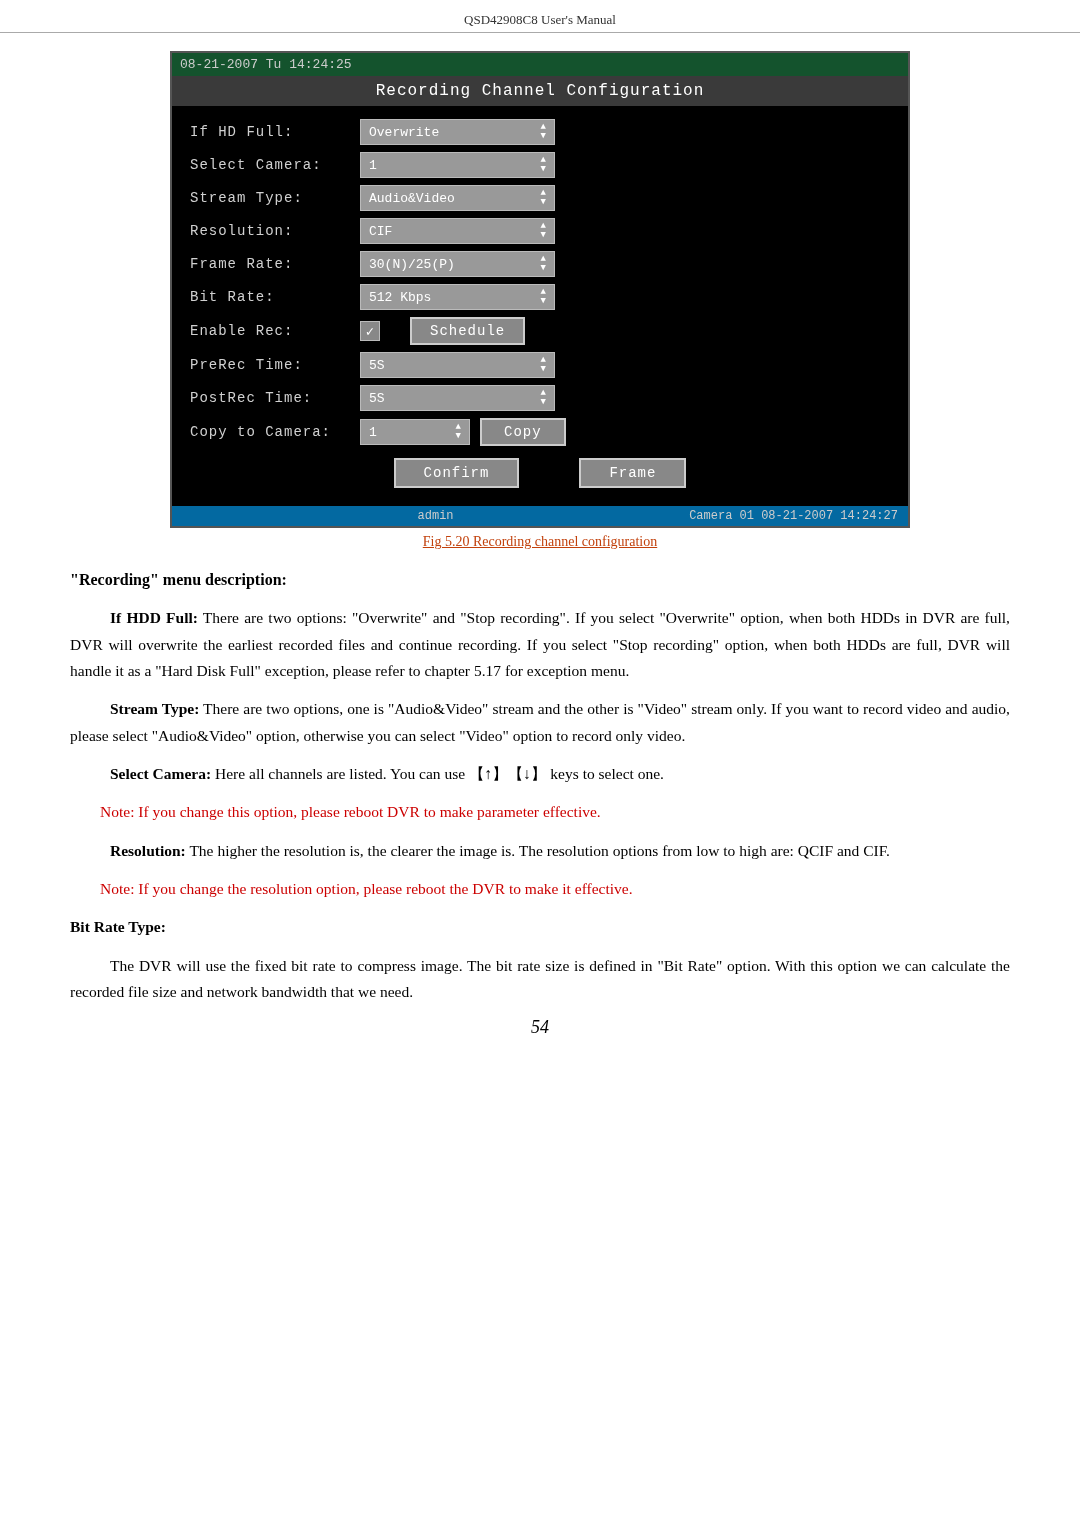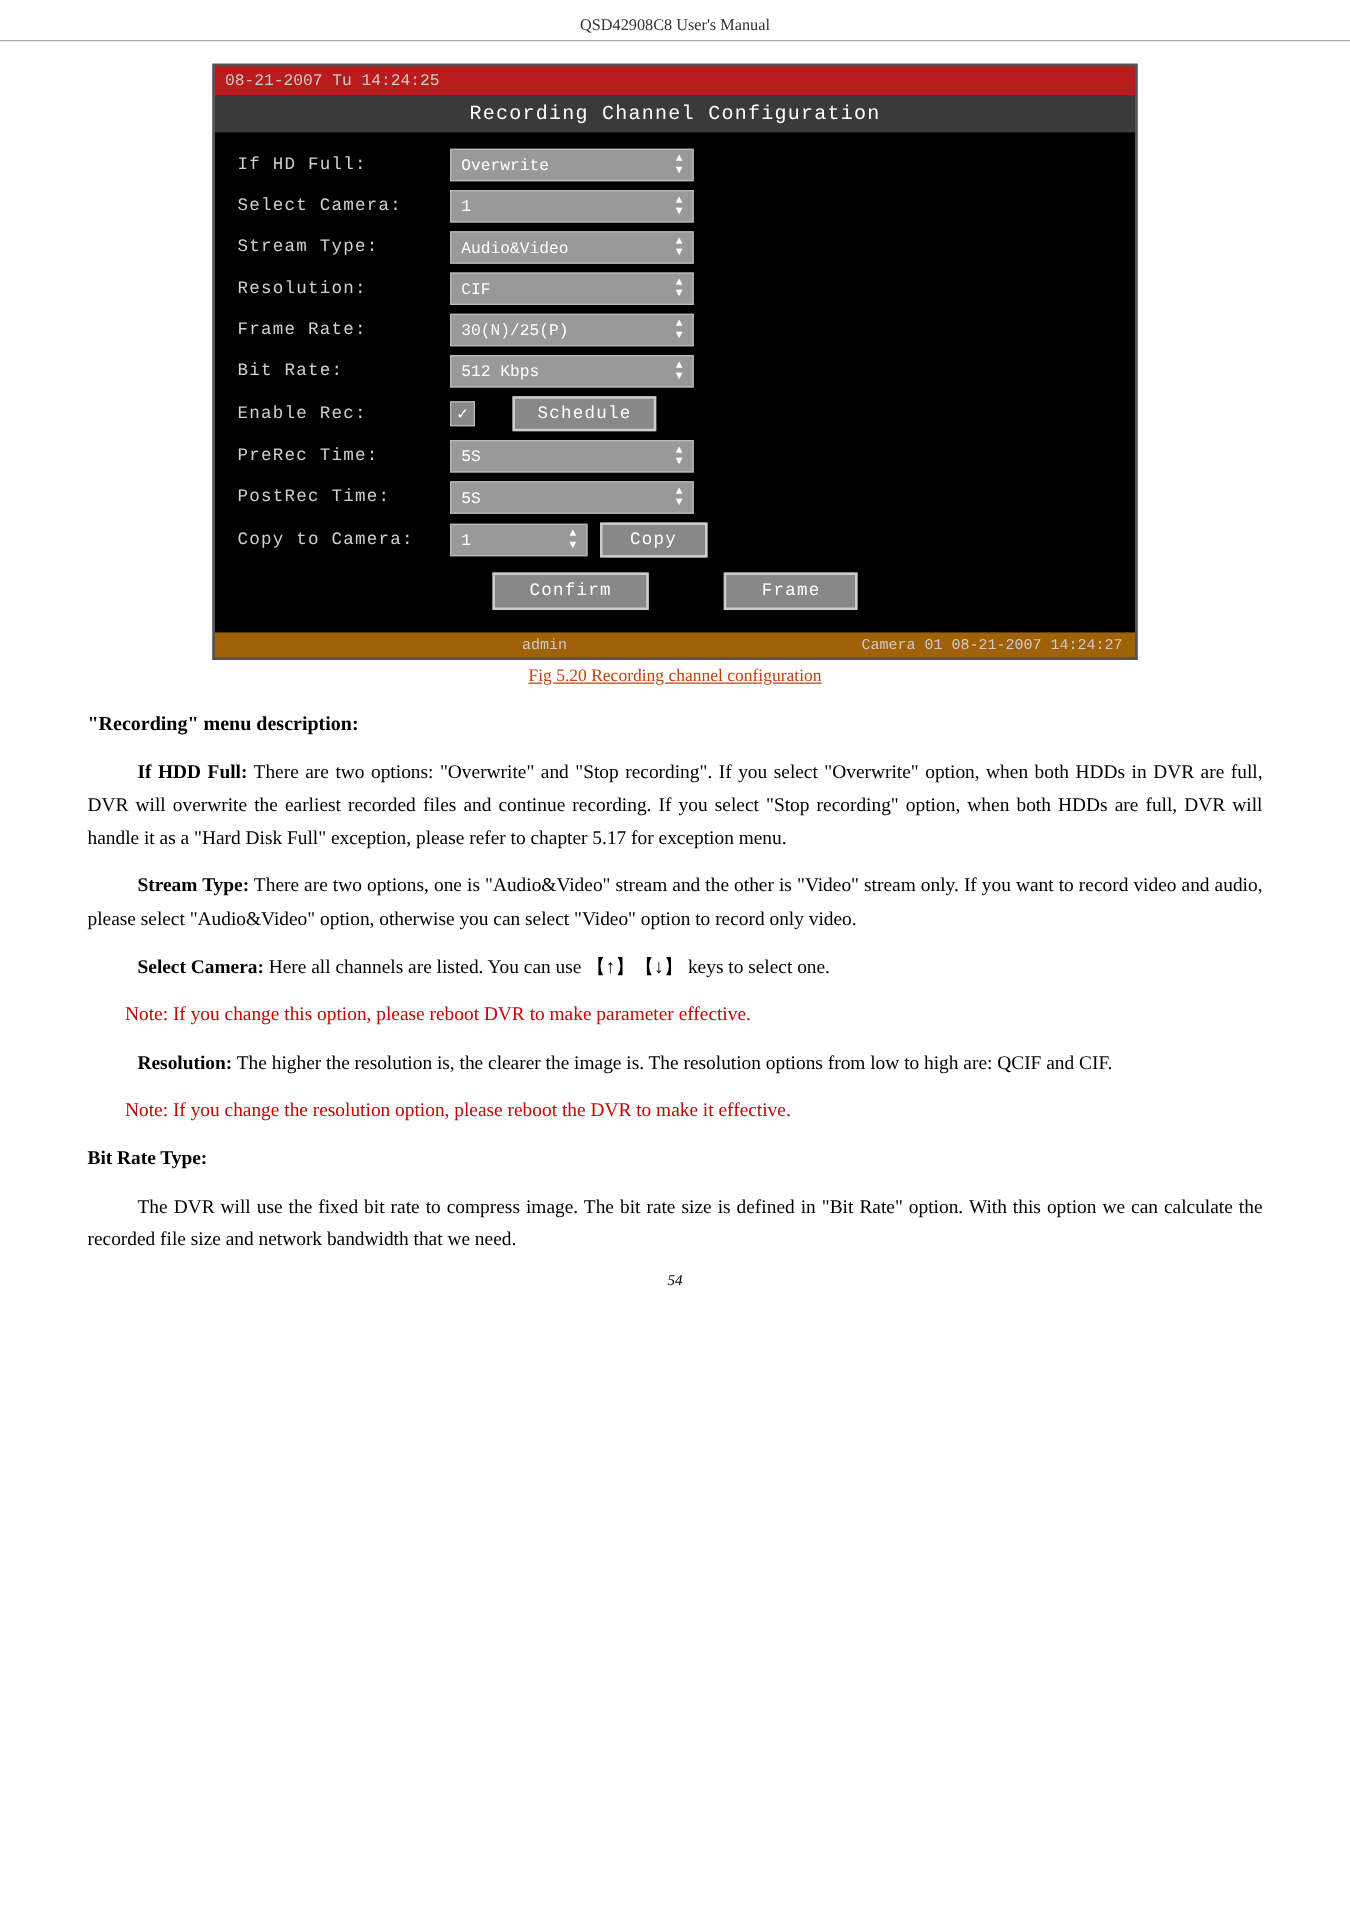--- a/index.html
+++ b/index.html
@@ -25,21 +25,21 @@
       margin: 18px auto 6px auto;
       width: 740px;
       background: #2a2a2a;
       border: 2px solid #555;
       padding: 0;
       position: relative;
       font-family: "Courier New", Courier, monospace;
     }
 
     .dvr-topbar {
-      background: #b91c1c;
+      background: #14532d;
       color: #ccc;
       font-size: 13px;
       padding: 4px 8px;
       display: flex;
       justify-content: space-between;
       align-items: center;
     }
 
     .dvr-title-bar {
       background: #3a3a3a;
@@ -148,21 +148,21 @@
       color: #fff;
       border: 2px solid #ccc;
       padding: 5px 28px;
       font-family: "Courier New", Courier, monospace;
       font-size: 14px;
       letter-spacing: 1px;
       cursor: pointer;
     }
 
     .dvr-statusbar {
-      background: #a16207;
+      background: #0369a1;
       color: #ccc;
       font-size: 12px;
       padding: 3px 10px;
       display: flex;
       justify-content: space-between;
     }
 
     .fig-caption {
       text-align: center;
       font-size: 14px;
@@ -194,21 +194,21 @@
       color: #c00;
       margin-left: 30px;
     }
 
     .bold-inline {
       font-weight: bold;
     }
 
     .page-number {
       text-align: center;
-      font-size: 12px;
+      font-size: 18px;
       padding-bottom: 10px;
       color: #000;
       font-style: italic;
     }
 
     .indent-para {
       text-indent: 40px;
     }
   </style>
 </head>

